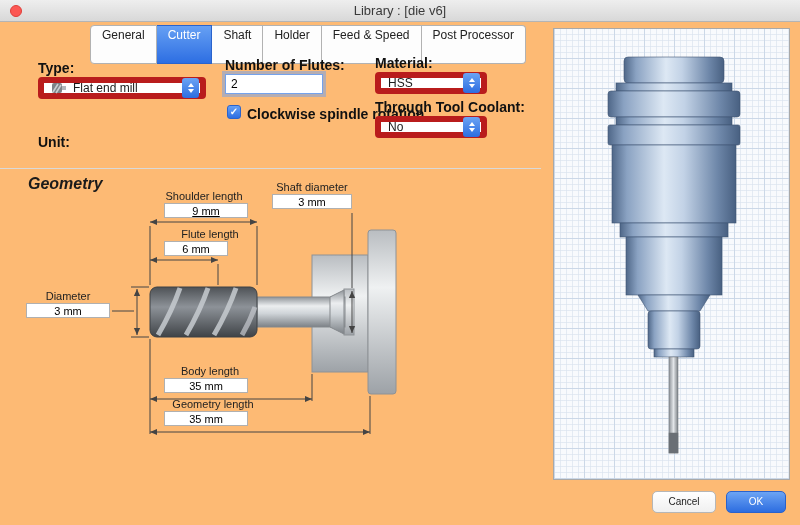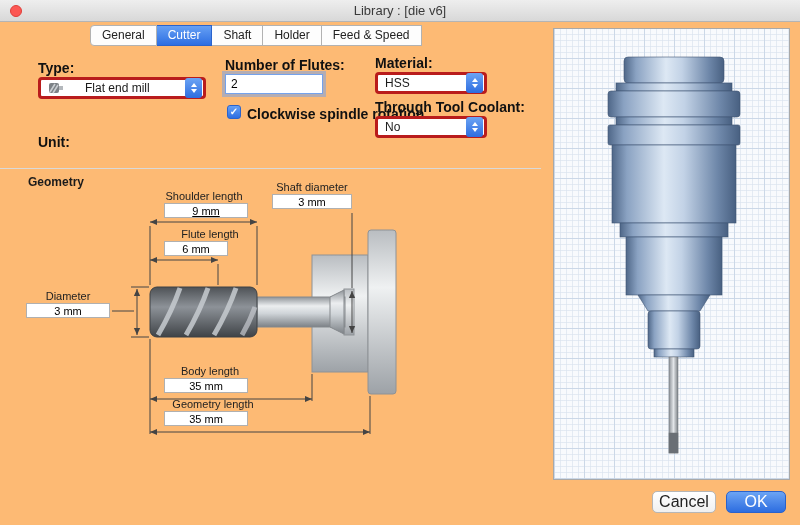--- a/index.html
+++ b/index.html
@@ -7,70 +7,70 @@
   .window { position:relative; width:800px; height:525px; background:#fdba74; }
 
   
   .titlebar { position:absolute; top:0; left:0; width:800px; height:22px;
     background:linear-gradient(#eeeeee,#d8d8d8); border-bottom:1px solid #b4b4b4; }
   .traffic { position:absolute; left:10px; top:5px; width:12px; height:12px; border-radius:50%; }
   .traffic.red { background:#fc5753; border:1px solid #df3e39; }
   .title { text-align:center; font-size:13px; line-height:21px; color:#3a3a3a; }
 
   
-  .tabs { position:absolute; top:25px; left:90px; display:flex; height:21px; }
+  .tabs { position:absolute; top:25px; left:90px; display:flex; height:39px; }
   .tab { border:1px solid #b2b2b2; border-left:none; background:#fdfdfd; padding:0 11px;
     font-size:12px; line-height:19px; color:#222; cursor:default; white-space:nowrap; }
   .tab.first { border-left:1px solid #b2b2b2; border-radius:4px 0 0 4px; }
   .tab.last { border-radius:0 4px 4px 0; }
   .tab.selected { background:linear-gradient(#66a0f4,#2d6ee2); border-color:#2a63cc; color:#fff; }
 
   
   .label { position:absolute; font-size:14px; font-weight:700; color:#111; white-space:nowrap; }
   .dd { position:absolute; display:flex; align-items:center; height:22px; background:#fff;
-    border:3px solid #b91c1c; border-radius:4px; font-size:12px; padding-left:7px;gap:15px; }
+    border:6px solid #b91c1c; border-radius:4px; font-size:12px; padding-left:7px; }
   .dd-text { flex:1; white-space:nowrap; overflow:hidden; }
   .stepper { width:17px; height:20px; margin:0; align-self:center; border-radius:3px;
     background:linear-gradient(#6ca4f4,#2d6de0); display:flex; flex-direction:column;
     align-items:center; justify-content:center; margin-right:1px; }
   .stepper i { display:block; width:0; height:0; border-left:3px solid transparent; border-right:3px solid transparent; }
   .stepper .up { border-bottom:4px solid #fff; margin-bottom:2px; }
   .stepper .dn { border-top:4px solid #fff; }
   .dd-icon { margin-right:6px; display:flex; }
 
   .field { position:absolute; height:20px; border:1px solid #b6b6b6; background:#fff;
     font-size:12px; padding:0 5px; font-family:"Liberation Sans", sans-serif; }
   .field.focused { border:1px solid #74a2ec; outline:none; box-shadow:0 0 0 3px rgba(110,160,240,.5); }
 
   .checkbox { position:absolute; width:14px; height:14px; border-radius:3px;
     background:linear-gradient(#66a0f4,#2d6ee2); border:1px solid #2a63cc;
     display:flex; align-items:center; justify-content:center; }
   .checkbox .check { color:#fff; font-size:10px; line-height:10px; font-weight:700; }
 
   .divider { position:absolute; left:0; top:168px; width:541px; height:1px; background:#d9d9d9; }
-  .section-title { position:absolute; left:28px; top:175px; font-size:12px; font-weight:700; }
+  .section-title { position:absolute; left:28px; top:175px; font-size:16px; font-weight:700;font-style:italic; }
 
   
   .diagram-svg { position:absolute; left:0; top:0; pointer-events:none; }
   .dim-label { position:absolute; font-size:11px; color:#222; text-align:center; white-space:nowrap; }
   .dim-field { position:absolute; height:15px; border:1px solid #b0b0b0; background:#fff;
     font-size:11px; text-align:center; font-family:"Liberation Sans", sans-serif; padding:0; }
 
   
   .preview { position:absolute; left:553px; top:28px; width:237px; height:452px;
     border:1px solid #a9a9a9;
     background:
       repeating-linear-gradient(0deg, rgba(201,214,230,.9) 0 1px, transparent 1px 30px),
       repeating-linear-gradient(90deg, rgba(201,214,230,.9) 0 1px, transparent 1px 30px),
       repeating-linear-gradient(0deg, rgba(219,228,239,.7) 0 1px, transparent 1px 6px),
       repeating-linear-gradient(90deg, rgba(219,228,239,.7) 0 1px, transparent 1px 6px),
       #f8fafd; }
 
   
-  .btn { position:absolute; height:22px; border-radius:5px; font-size:16px; text-align:center;
+  .btn { position:absolute; height:22px; border-radius:5px; font-size:10px; text-align:center;
     line-height:20px; cursor:default; }
   .btn.cancel { left:652px; top:491px; width:64px; background:linear-gradient(#fff,#f0f0f0);
     border:1px solid #b6b6b6; color:#222; }
   .btn.ok { left:726px; top:491px; width:60px; background:linear-gradient(#6ca4f4,#2d6de0);
     border:1px solid #2a62cc; color:#fff; }
 </style>
 </head>
 <body>
 
 <div class="window">
@@ -79,20 +79,21 @@
     <div class="traffic red"></div>
     <div class="title">Library :  [die v6]</div>
   </div>
 
   <div class="tabs">
     <div class="tab first">General</div>
     <div class="tab selected">Cutter</div>
     <div class="tab">Shaft</div>
     <div class="tab">Holder</div>
     <div class="tab">Feed &amp; Speed</div>
+    <div class="tab last">Post Processor</div>
   </div>
 
   <div class="label" style="left:38px;top:60px">Type:</div>
   <div class="dd" style="left:38px;top:77px;width:168px">
     <span class="dd-icon">
       <svg width="16" height="14" viewBox="0 0 16 14">
         <rect x="1" y="2" width="10" height="10" rx="2" fill="#7d8287"></rect>
         <path d="M2,11 L7,3 M5,12 L10,4" stroke="#caced2" stroke-width="1.6"></path>
         <rect x="11" y="5" width="4" height="4" fill="#b4b8bc"></rect>
       </svg>

